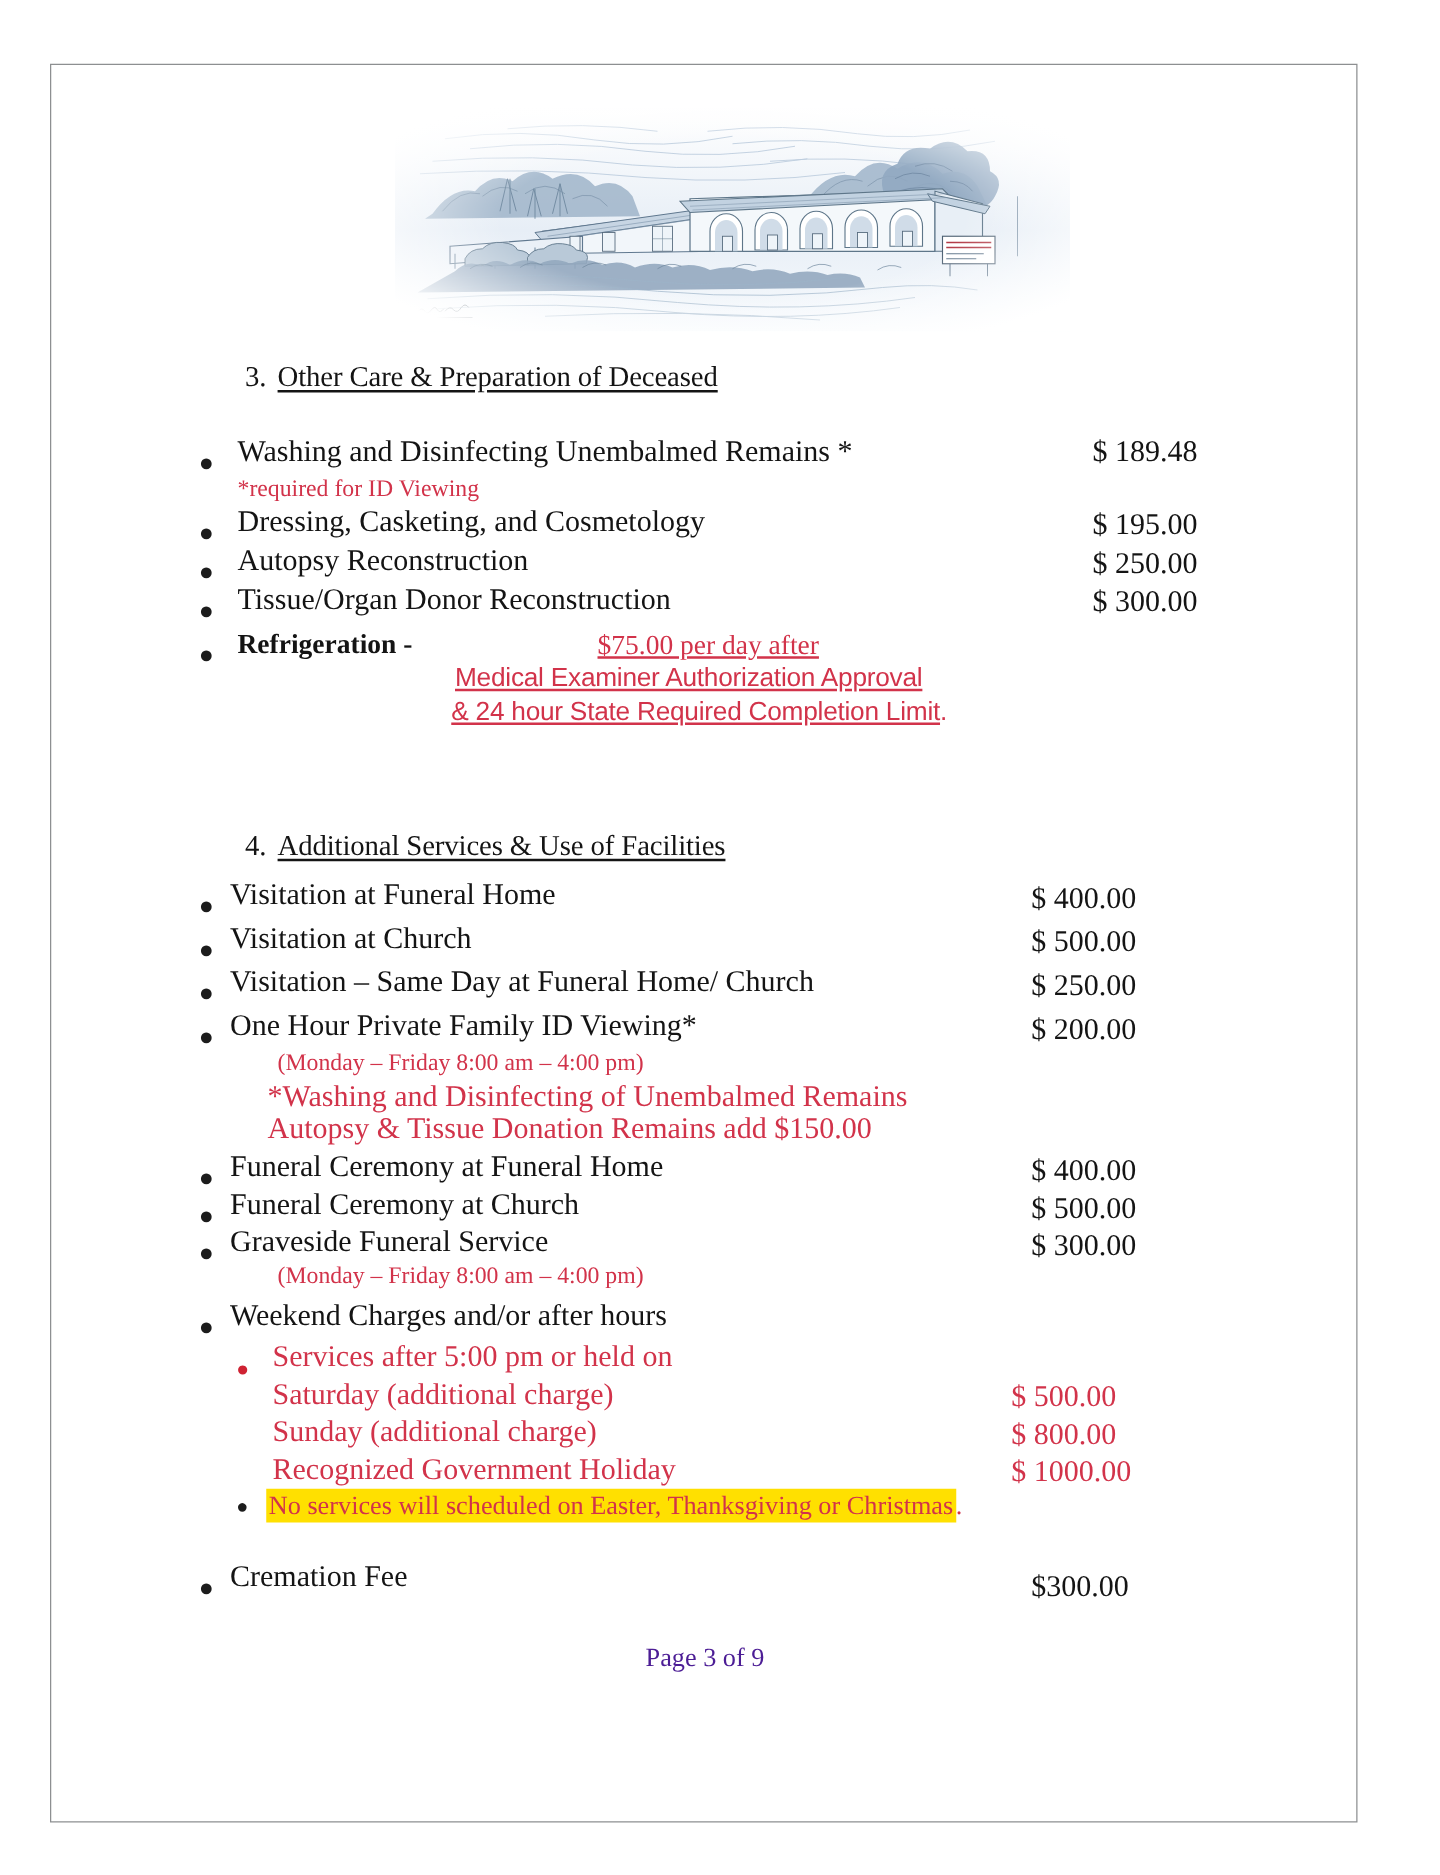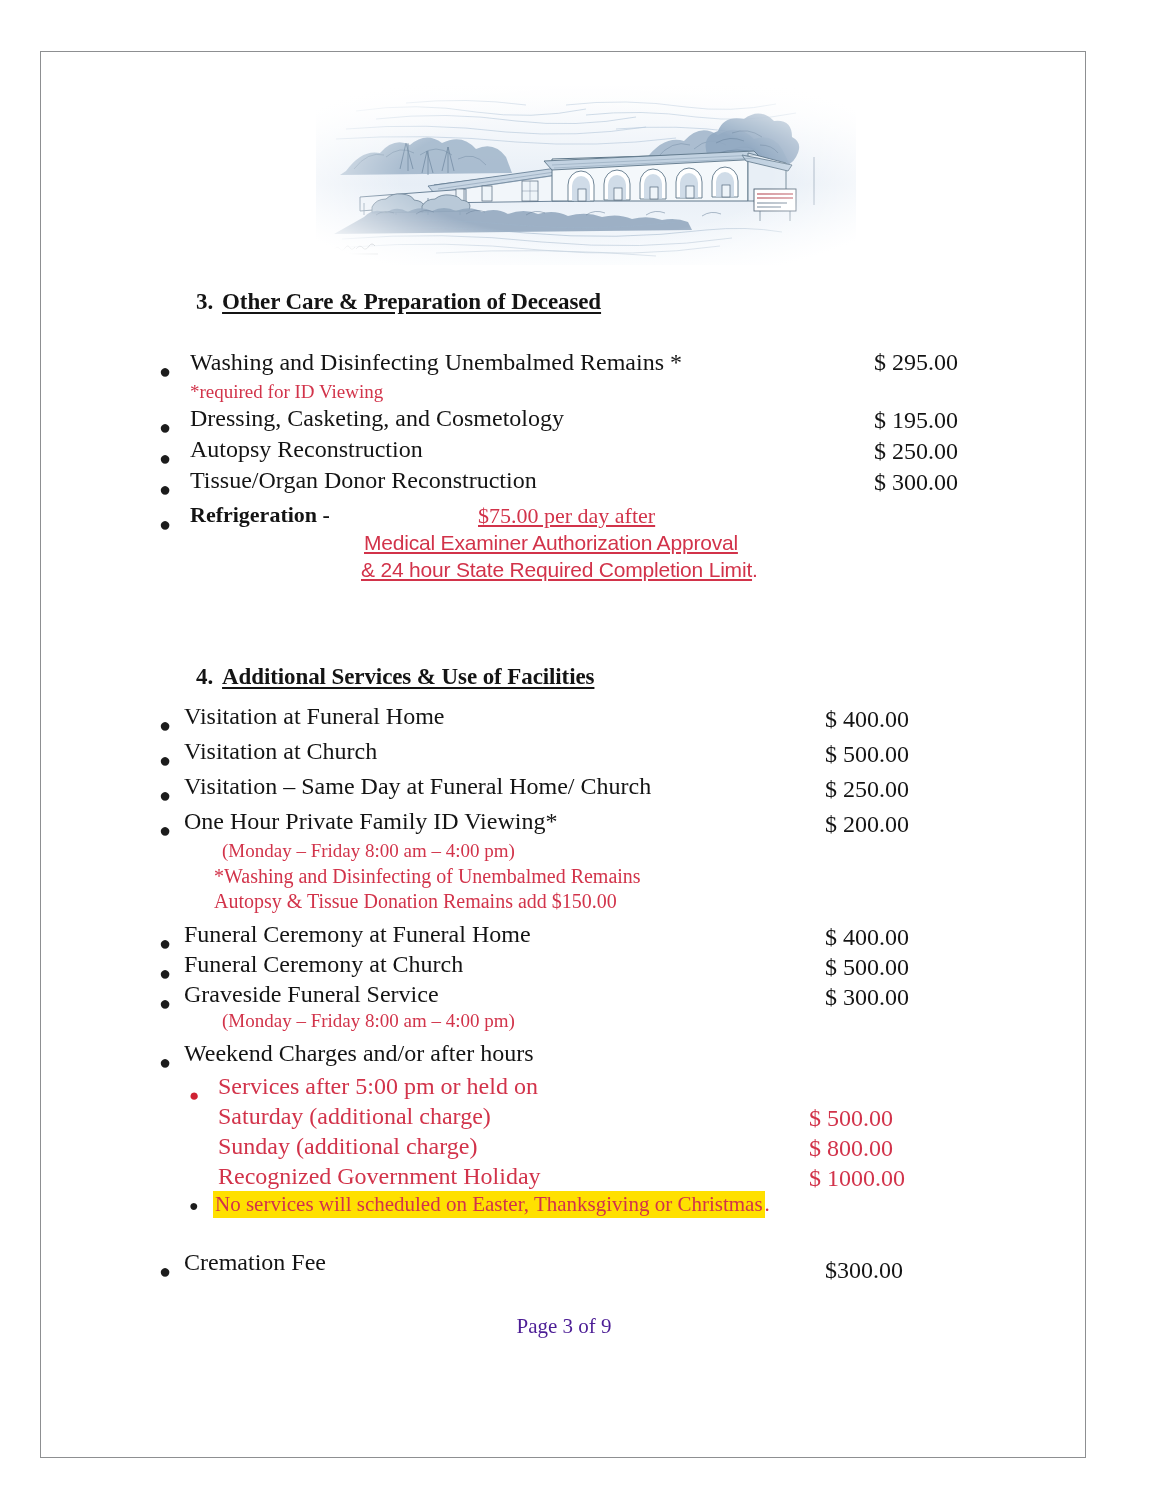--- a/index.html
+++ b/index.html
@@ -42,21 +42,21 @@
   .content {
     position: absolute;
     left: 0;
     top: 0;
     width: 1046px;
   }
 
   .sec-head {
     position: absolute;
     font-family: "Liberation Serif", "DejaVu Serif", serif;
-    font-weight: bold;
+    font-weight: normal;
     font-size: 23px;
     letter-spacing: -0.1px;
     color: #141414;
     white-space: nowrap;
   }
   .sec-head .num { text-decoration: none; margin-right: 9px; }
   .sec-head .ttl { text-decoration: underline; text-underline-offset: 3px; }
 
   .bullet {
     position: absolute;
@@ -83,21 +83,21 @@
     white-space: nowrap;
   }
 
   .note {
     position: absolute;
     font-family: "Liberation Serif", "DejaVu Serif", serif;
     font-size: 19px;
     color: #d2334a;
     white-space: nowrap;
   }
-  .note.small { font-size: 20px; }
+  .note.small { font-size: 24px; }
 
   .red-line {
     position: absolute;
     font-family: "Liberation Serif", "DejaVu Serif", serif;
     font-size: 22px;
     color: #d2334a;
     white-space: nowrap;
   }
   .red-line.sans {
     font-family: "Liberation Sans", "DejaVu Sans", sans-serif;
@@ -311,21 +311,21 @@
   </div>
 
   <div class="content">
 
     <div class="sec-head" style="left:155px; top:237px;">
       <span class="num">3.</span><span class="ttl">Other Care &amp; Preparation of Deceased</span>
     </div>
 
     <div class="bullet" style="left:118px; top:309px;">●</div>
     <div class="item" style="left:149px; top:297px;">Washing and Disinfecting Unembalmed Remains *</div>
-    <div class="price" style="left:833px; top:297px;">$ 295.00</div>
+    <div class="price" style="left:833px; top:297px;">$ 189.48</div>
     <div class="note" style="left:149px; top:329px;">*required for ID Viewing</div>
 
     <div class="bullet" style="left:118px; top:365px;">●</div>
     <div class="item" style="left:149px; top:353px;">Dressing, Casketing, and Cosmetology</div>
     <div class="price" style="left:833px; top:355px;">$ 195.00</div>
 
     <div class="bullet" style="left:118px; top:396px;">●</div>
     <div class="item" style="left:149px; top:384px;">Autopsy Reconstruction</div>
     <div class="price" style="left:833px; top:386px;">$ 250.00</div>
 

